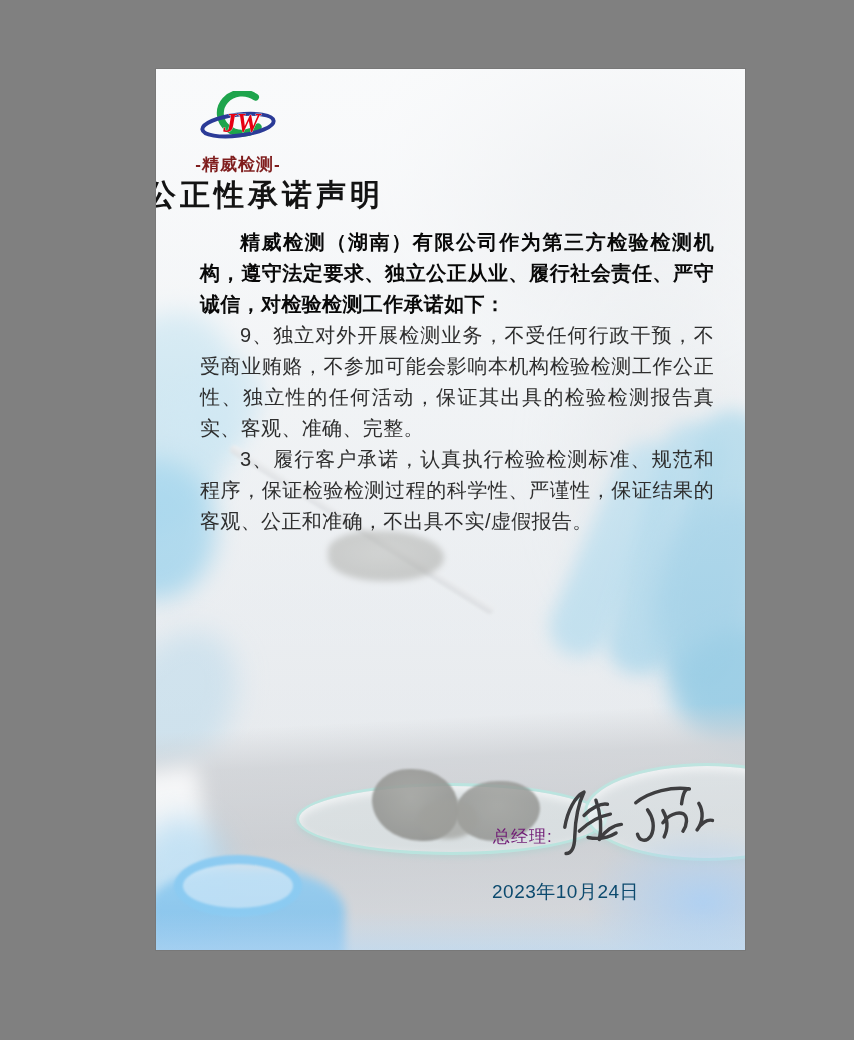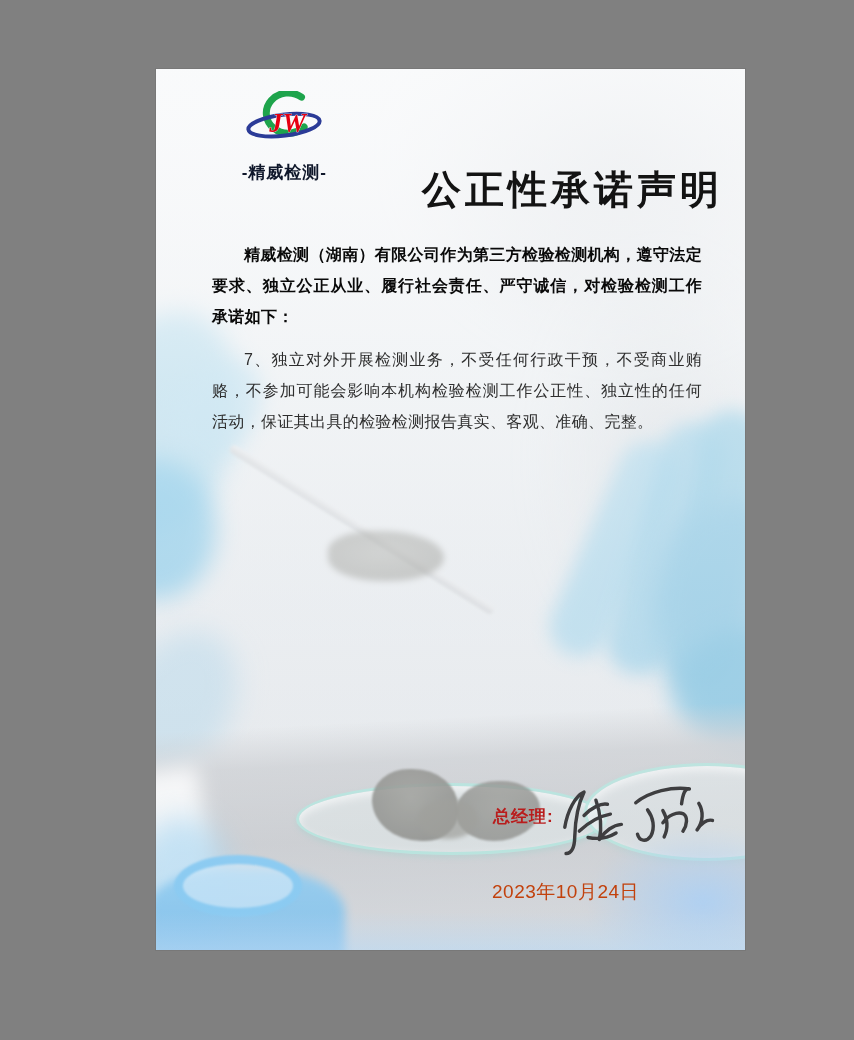--- a/index.html
+++ b/index.html
@@ -69,34 +69,34 @@
     border:9px solid #4db0ec;background:rgba(190,225,248,.65);filter:blur(1px);}
   .glow-right{left:432px;top:758px;width:230px;height:150px;border-radius:50%;
     background:radial-gradient(ellipse, rgba(128,184,240,.9), rgba(128,184,240,0) 72%);filter:blur(4px);}
   .bottom-strip{left:0;top:843px;width:100%;height:38px;
     background:linear-gradient(180deg, rgba(150,200,242,0), rgba(150,200,242,.55));}
   .fade-overlay{inset:0;z-index:1;position:absolute;pointer-events:none;
     background:linear-gradient(180deg, rgba(250,251,252,.88) 0%, rgba(250,251,252,.7) 18%,
       rgba(248,250,251,.52) 35%, rgba(246,248,250,.42) 60%, rgba(246,248,250,.36) 100%);}
   
   .content{position:absolute;inset:0;z-index:2;}
-  .logo-wrap{position:absolute;left:7px;top:22px;width:164px;text-align:right;}
+  .logo-wrap{position:absolute;left:0;top:22px;width:164px;text-align:center;}
   .logo-svg{display:inline-block;width:86px;height:56px;}
-  .brand{margin-top:10px;font-size:17px;font-weight:bold;letter-spacing:1px;color:#0f172a;}
-  .title{position:absolute;left:-22px;top:94px;width:100%;margin:0;text-align:right;
-    font-family:"Liberation Serif", serif;font-weight:900;font-size:39px;
+  .brand{margin-top:2px;font-size:17px;font-weight:bold;letter-spacing:1px;color:#7f1d1d;}
+  .title{position:absolute;left:-22px;top:94px;width:100%;margin:12px;text-align:left;
+    font-family:"Liberation Serif", serif;font-weight:900;font-size:30px;
     letter-spacing:4px;color:#131313;}
   .body-text{position:absolute;left:44px;top:158px;width:514px;}
-  .body-text p{margin:12px;font-size:16px;letter-spacing:.35px;line-height:31px;
+  .body-text p{margin:0;font-size:20px;letter-spacing:.35px;line-height:31px;
     text-indent:2em;text-align:justify;color:#2e2e2e;}
   .body-text p.intro{font-weight:bold;color:#090909;}
-  .sign-label{position:absolute;left:337px;top:736px;font-size:17px;font-weight:bold;
-    color:#b91c1c;letter-spacing:1px;}
+  .sign-label{position:absolute;left:337px;top:756px;font-size:17px;font-weight:normal;
+    color:#701a75;letter-spacing:1px;}
   .sig-svg{position:absolute;left:394px;top:710px;width:172px;height:76px;transform:rotate(-2deg);}
-  .date{position:absolute;left:336px;top:810px;font-size:19px;color:#c2410c;letter-spacing:.5px;}
+  .date{position:absolute;left:336px;top:810px;font-size:19px;color:#0c4a6e;letter-spacing:.5px;}
 </style>
 </head>
 <body>
 
 <div class="paper">
 
   <div class="bg">
     <div class="bg-base"></div>
     <div class="figure-shadow"></div>
     <div class="figure-shadow2"></div>
@@ -134,21 +134,22 @@
         <ellipse cx="46" cy="39" rx="41" ry="12" fill="none" stroke="#2b3b97" stroke-width="4.5" transform="rotate(-7 46 39)"></ellipse>
         <text x="50" y="47" text-anchor="middle" font-size="30" font-style="italic" font-weight="bold" font-family="&quot;Liberation Serif&quot;, serif" fill="#e60012" stroke="#ffffff" stroke-width="0.6" paint-order="stroke">JW</text>
       </svg>
       <div class="brand">-精威检测-</div>
     </div>
 
     <h1 class="title">公正性承诺声明</h1>
 
     <div class="body-text">
       <p class="intro">精威检测（湖南）有限公司作为第三方检验检测机构，遵守法定要求、独立公正从业、履行社会责任、严守诚信，对检验检测工作承诺如下：</p>
-      <p>7、独立对外开展检测业务，不受任何行政干预，不受商业贿赂，不参加可能会影响本机构检验检测工作公正性、独立性的任何活动，保证其出具的检验检测报告真实、客观、准确、完整。</p>
+      <p>9、独立对外开展检测业务，不受任何行政干预，不受商业贿赂，不参加可能会影响本机构检验检测工作公正性、独立性的任何活动，保证其出具的检验检测报告真实、客观、准确、完整。</p>
+      <p>3、履行客户承诺，认真执行检验检测标准、规范和程序，保证检验检测过程的科学性、严谨性，保证结果的客观、公正和准确，不出具不实/虚假报告。</p>
     </div>
 
     <span class="sign-label">总经理:</span>
 
     <svg class="sig-svg" viewBox="0 0 170 72">
       <g fill="none" stroke="#3e3e40" stroke-width="3.4" stroke-linecap="round" stroke-linejoin="round" transform="rotate(-3 85 36)">
         <path d="M14,40 C18,24 27,10 36,7 C30,17 25,33 23,50 C22,60 19,66 13,66"></path>
         <path d="M34,30 C42,23 52,19 58,21"></path>
         <path d="M28,45 C38,37 50,32 60,31"></path>
         <path d="M47,16 C50,28 51,42 47,55 C53,47 62,42 70,42"></path>

